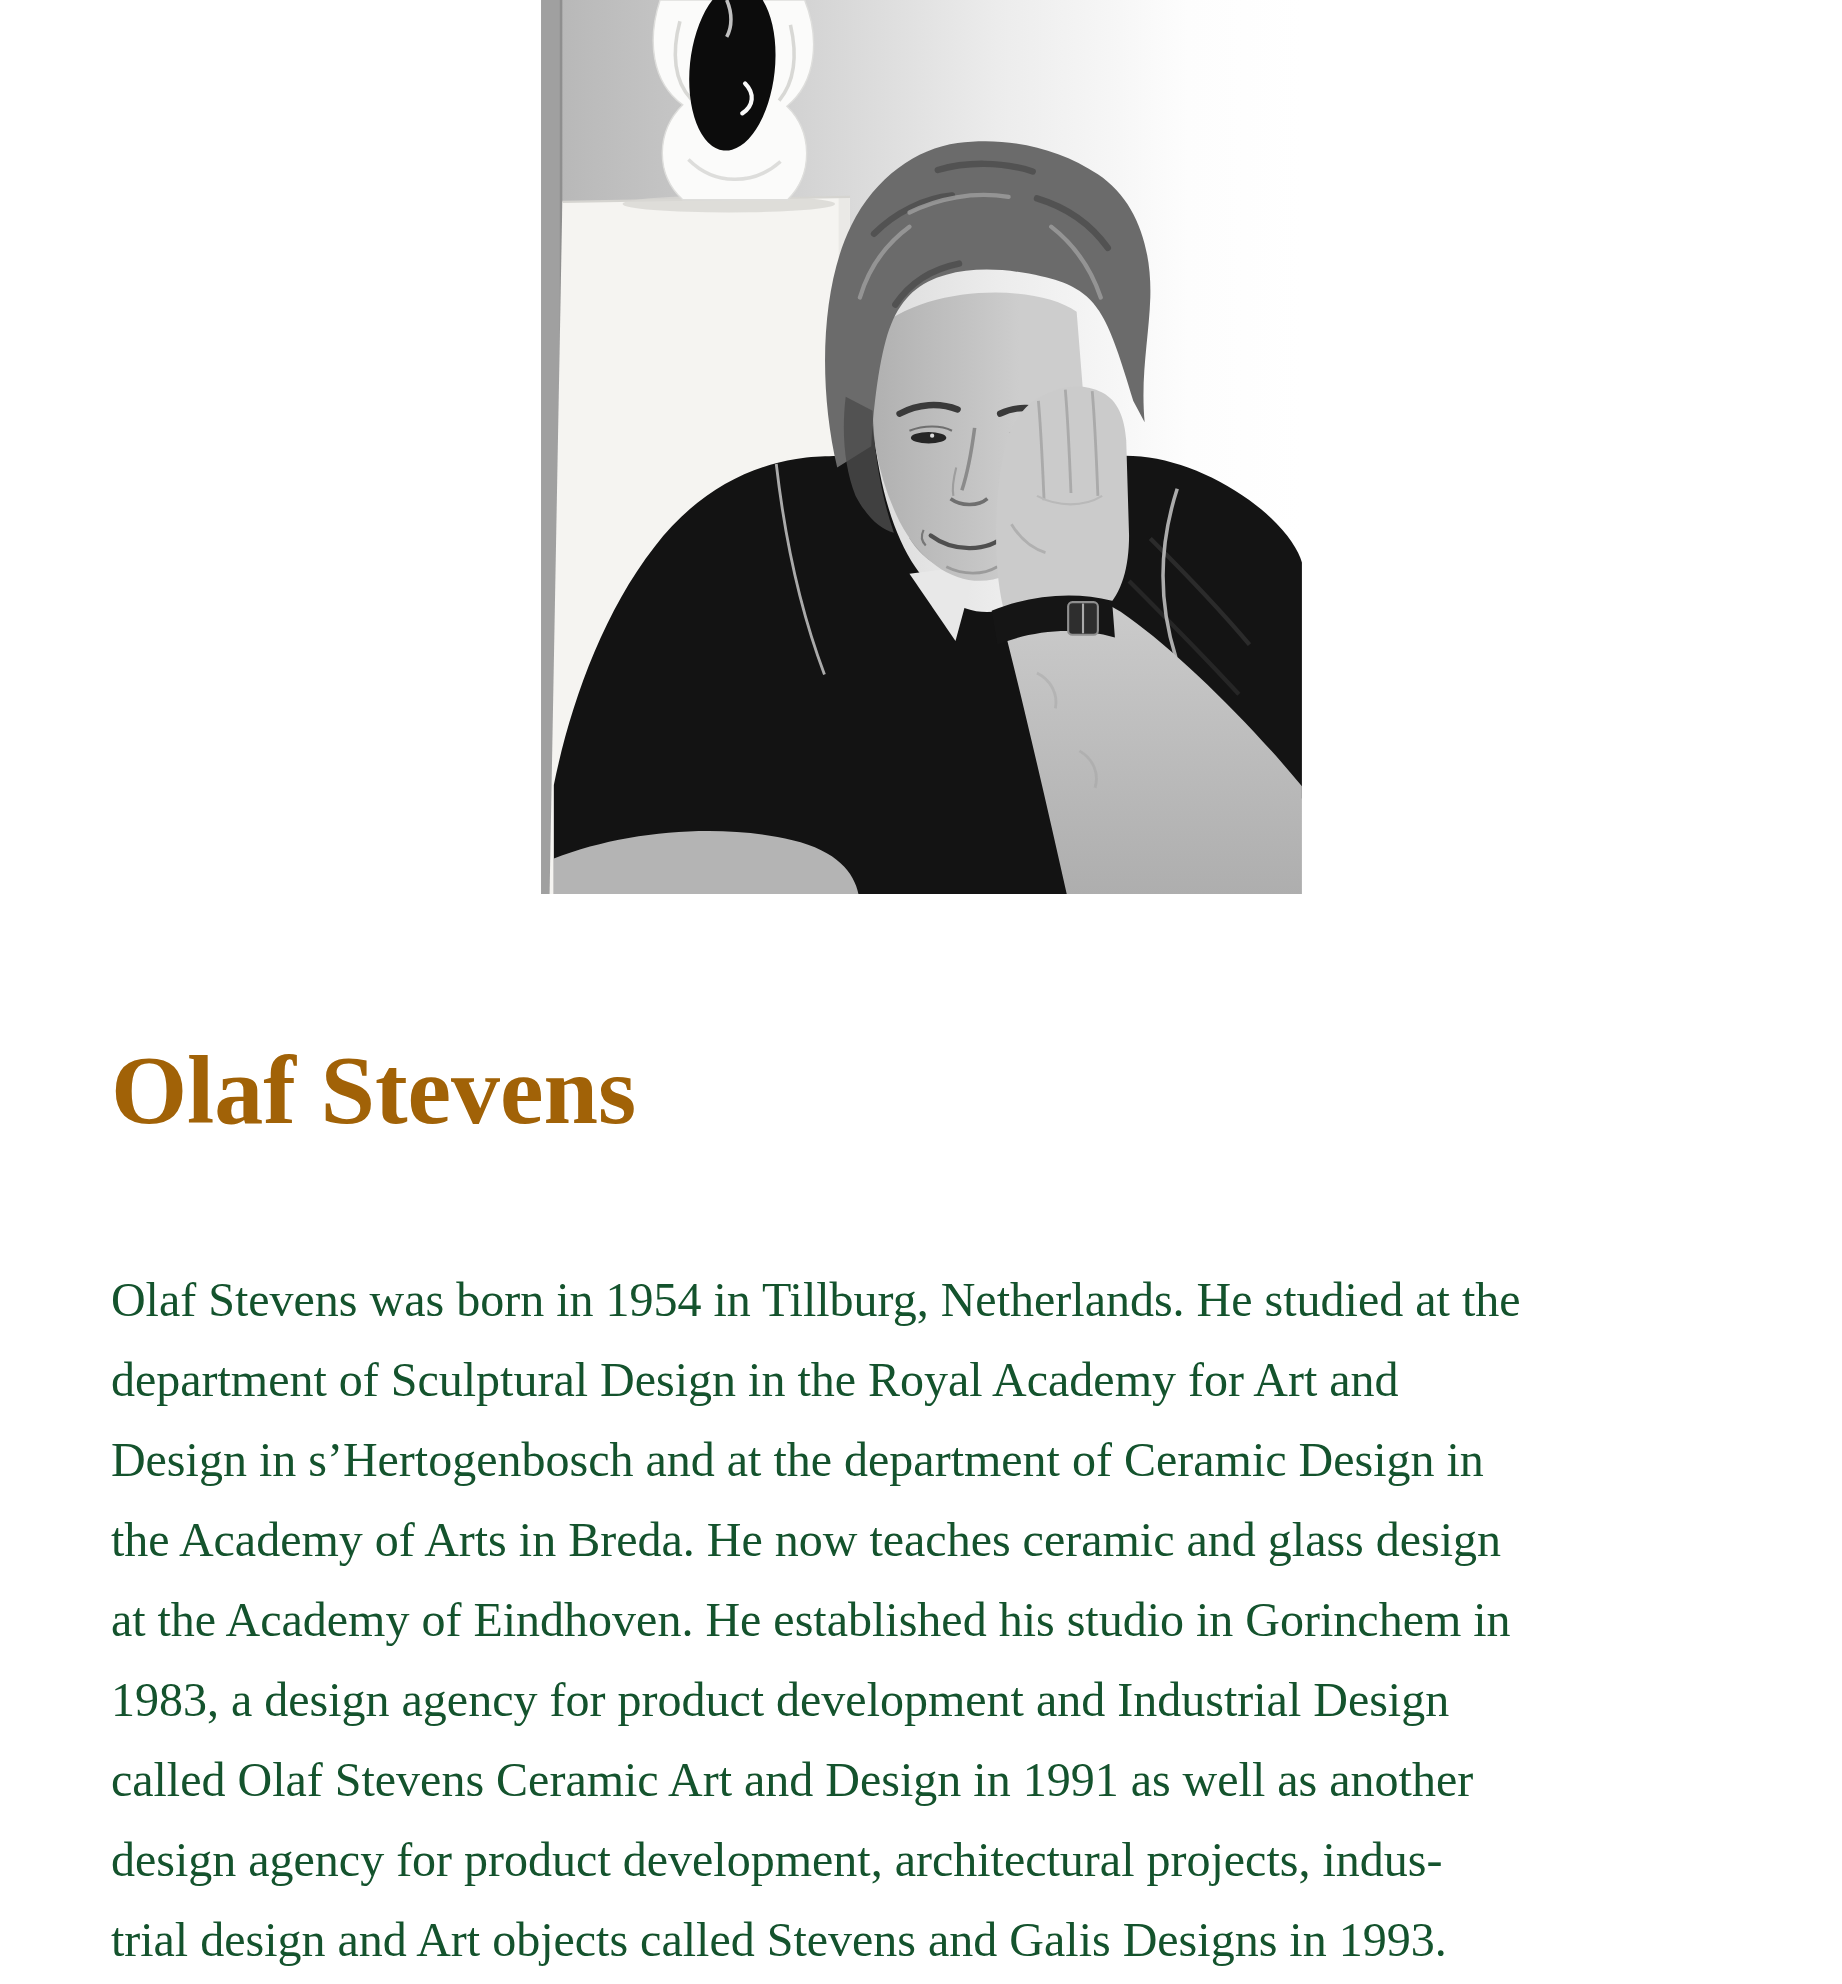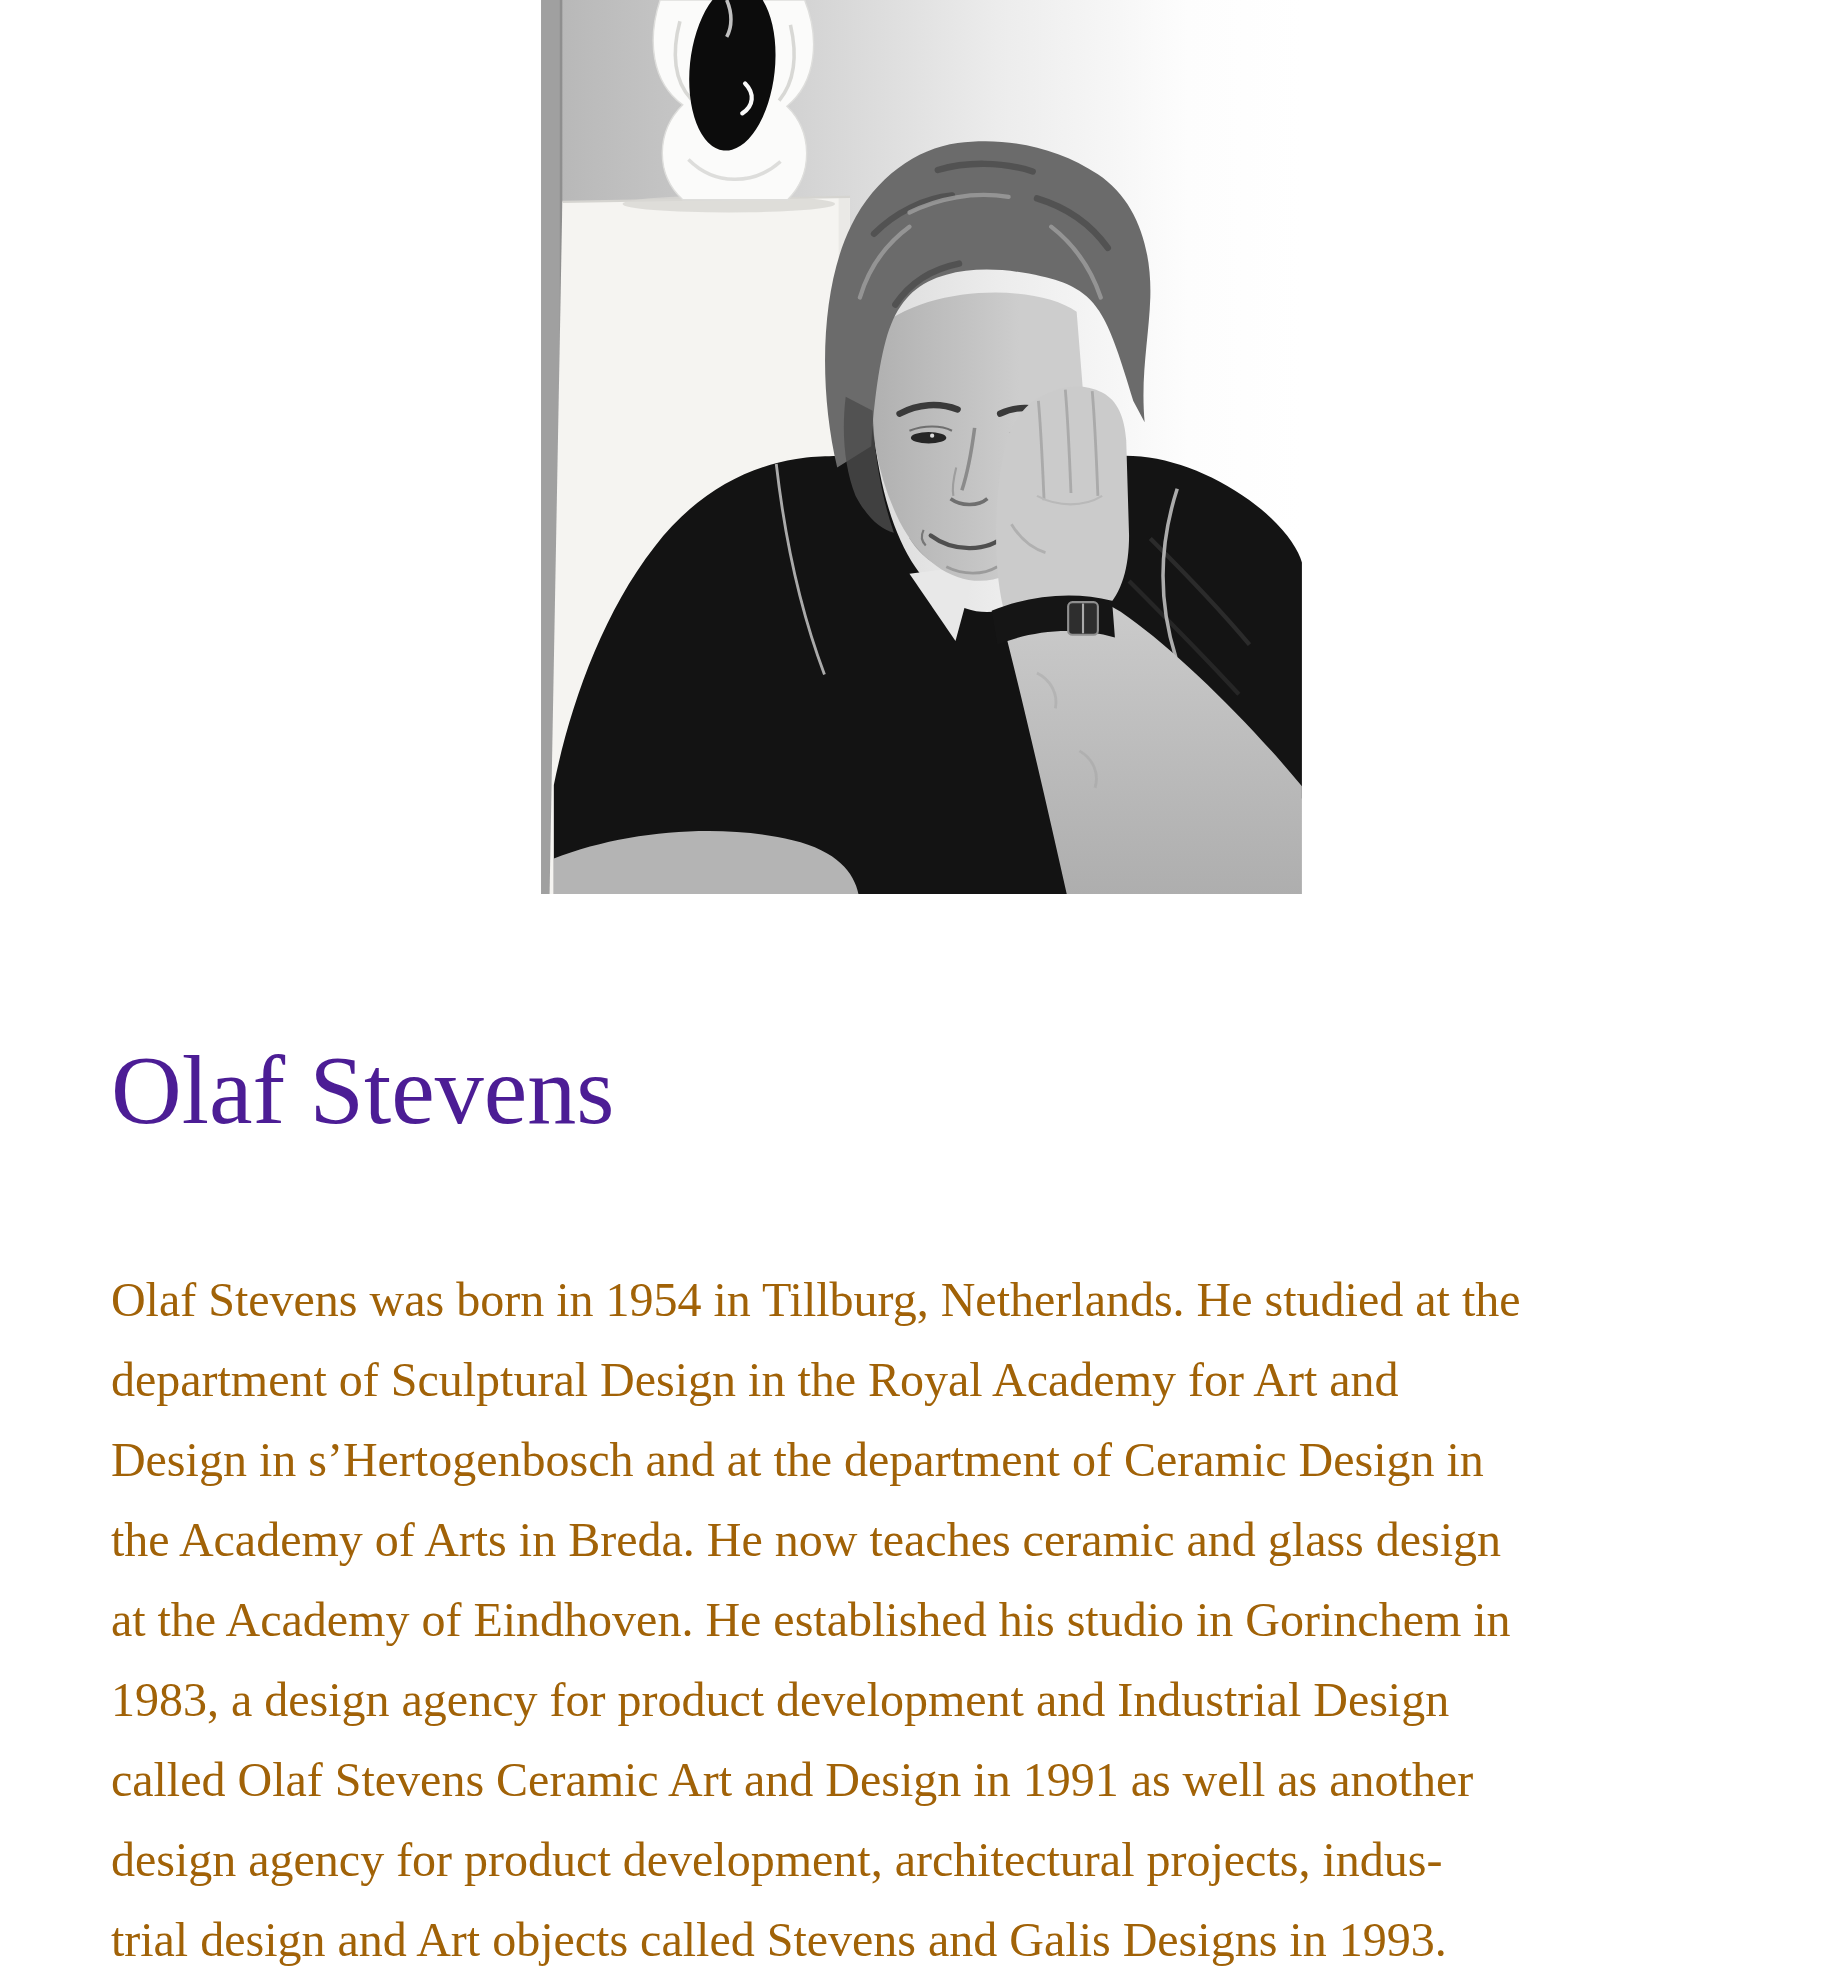--- a/index.html
+++ b/index.html
@@ -25,29 +25,29 @@
     height: 894px;
   }
   .content {
     width: 1623px;
     margin: 0 auto;
   }
   h1.page-title {
     margin: 140px 0 0 1.4px;
     font-size: 98px;
     line-height: 1.15;
-    font-weight: 400;
-    color: #4c1d95;
+    font-weight: 700;
+    color: #a16207;
     letter-spacing: 0px;
   }
   p.bio {
     margin: 113px 0 0 1.4px;
     font-size: 48px;
     line-height: 80px;
-    color: #a16207;
+    color: #14532d;
     white-space: pre-line;
   }
 </style>
 </head>
 <body>
 
 <main>
 
   <figure class="photo-wrap">
     <svg viewBox="0 0 1074 1262" xmlns="http://www.w3.org/2000/svg" role="img">

